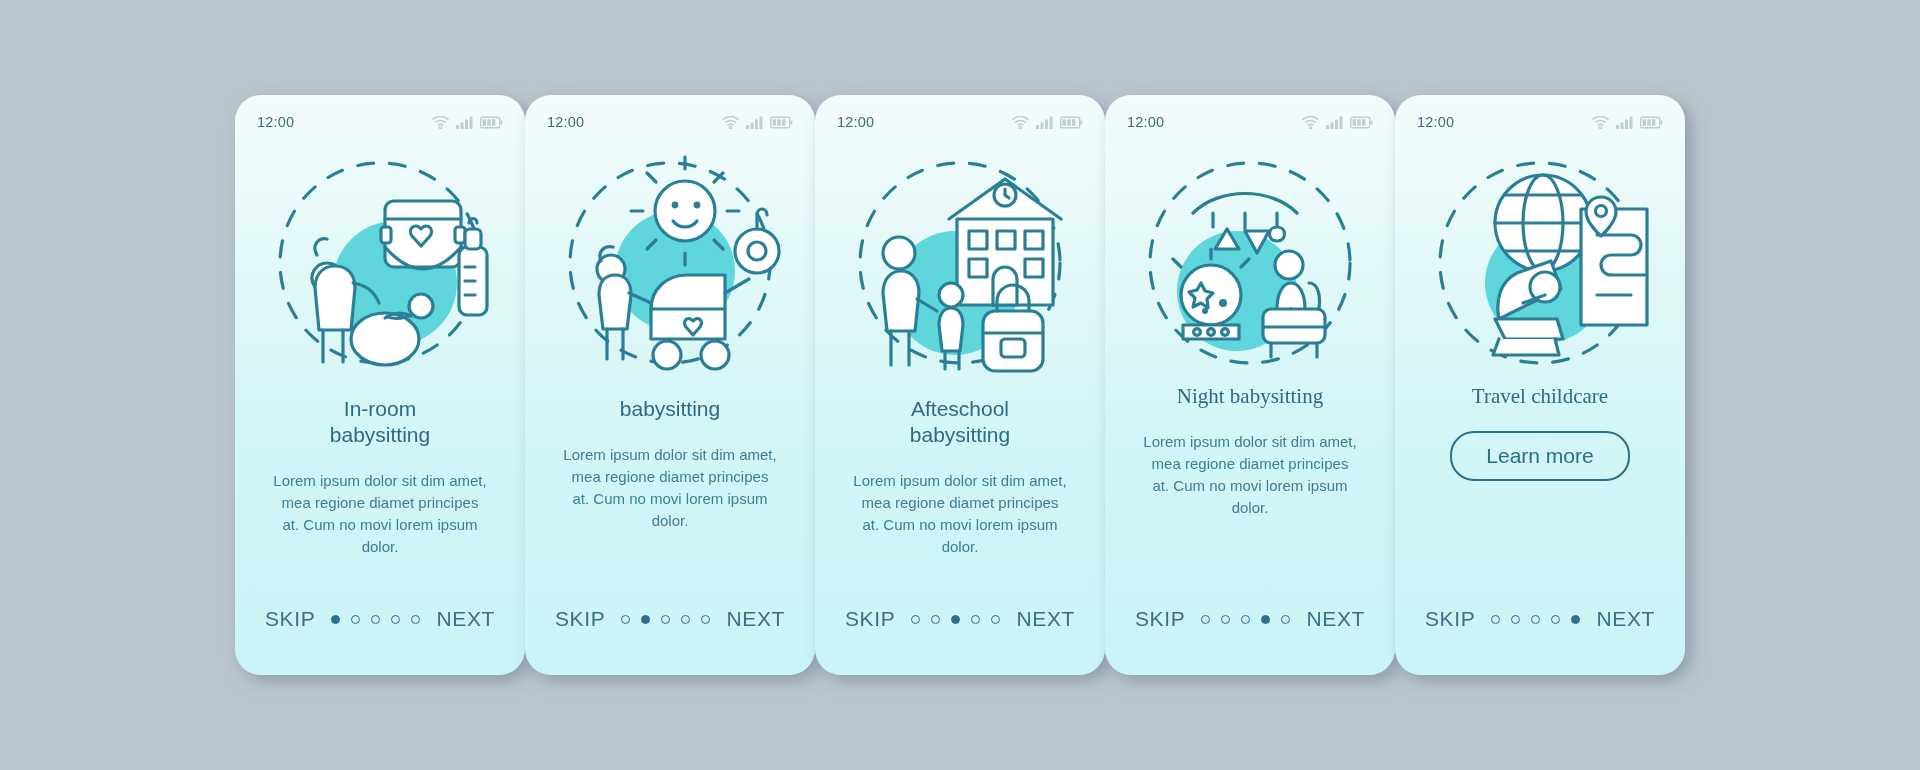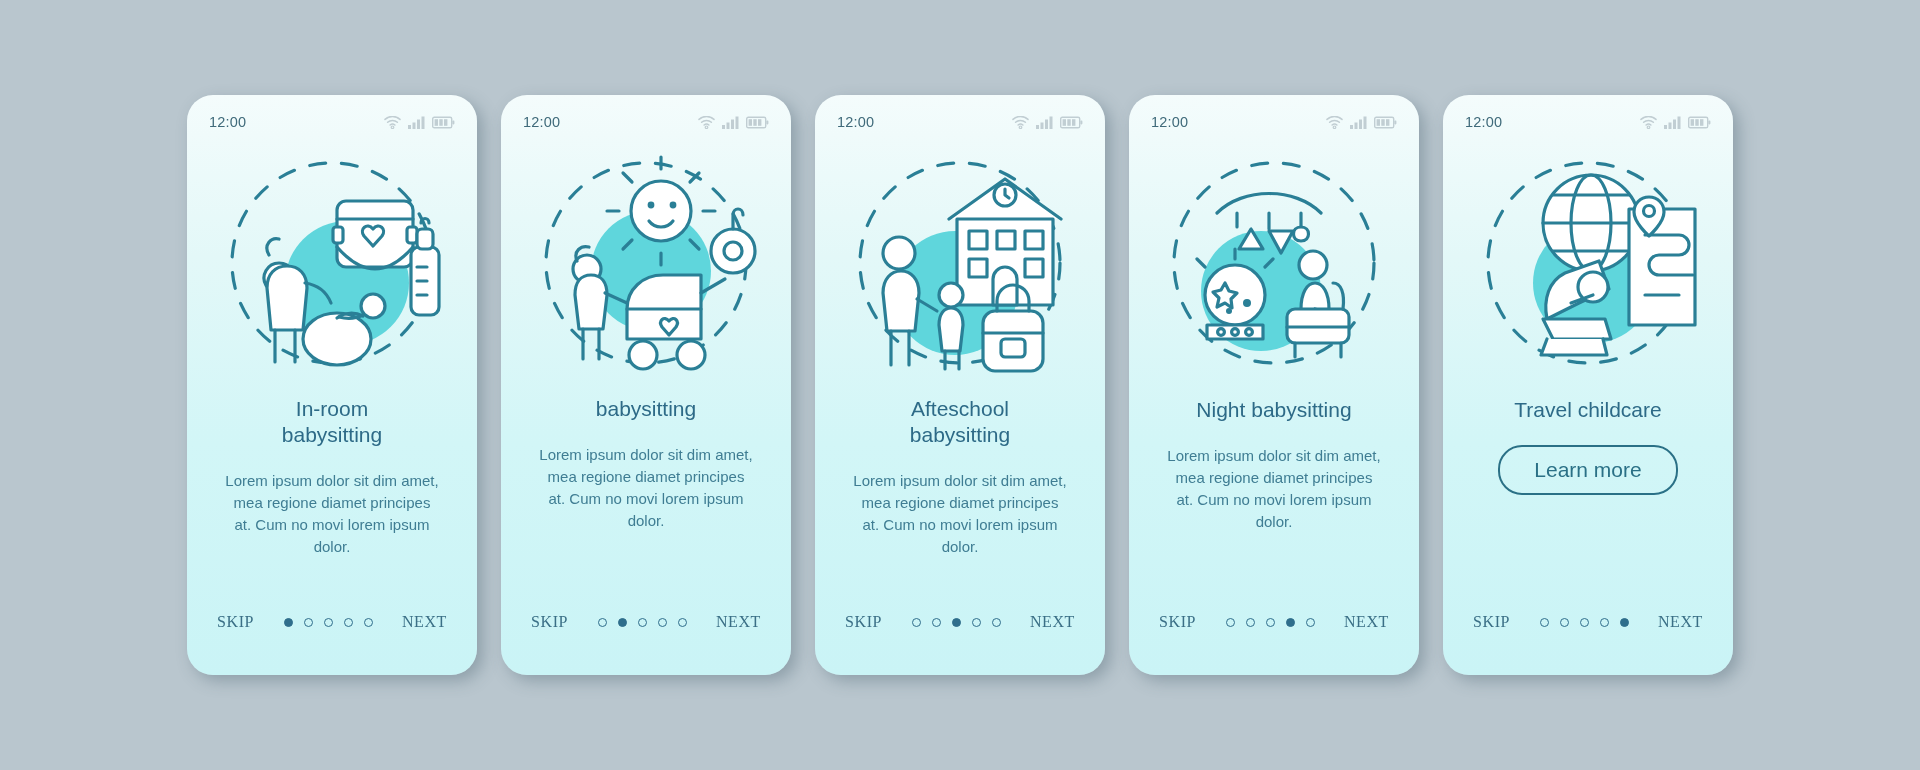--- a/index.html
+++ b/index.html
@@ -4,21 +4,20 @@
 <style>
   html,body{margin:0;padding:0;}
   body{
     width:1920px;height:770px;overflow:hidden;
     background:#b9c6ce;
     font-family:"Liberation Sans", sans-serif;
   }
   .stage{
     position:relative;width:1920px;height:770px;
     display:flex;align-items:center;justify-content:center;
-    gap:24px;
   }
   .phone{
     position:relative;
     width:290px;height:580px;
     border-radius:26px;
     background:linear-gradient(180deg,#f4fcfc 0%,#e3f8f8 28%,#d2f6f7 60%,#caf4f6 100%);
     box-shadow:6px 6px 16px rgba(60,85,100,.34);
     overflow:hidden;
     display:flex;flex-direction:column;
     flex:0 0 auto;
@@ -42,21 +41,21 @@
   }
   .illo svg{display:block;}
 
   
   .title{
     text-align:center;color:#2d6a87;
     font-size:21px;line-height:26px;
     padding:0 24px;margin-top:13px;
     font-weight:400;
   }
-  .title.one-line{margin-top:14px;}
+  .title.one-line{margin-top:0;font-family:Liberation Serif, serif;}
   .desc{
     text-align:center;color:#3f7d93;
     font-size:15px;line-height:22px;
     padding:0 38px;margin-top:22px;
     font-weight:400;
   }
   .learn{
     margin:22px auto 0 auto;
     display:block;
     border:2px solid #2a7086;
@@ -69,22 +68,22 @@
   }
 
   
   .navrow{
     margin-top:auto;
     padding:0 30px 44px 30px;
     display:flex;align-items:center;justify-content:space-between;
   }
   .navbtn{
     background:none;border:none;padding:0;
-    color:#3a6f86;font-size:16px;letter-spacing:.6px;
-    font-family:Liberation Serif, serif;cursor:pointer;
+    color:#3a6f86;font-size:21px;letter-spacing:.6px;
+    font-family:Liberation Sans, sans-serif;cursor:pointer;
   }
   .dots{display:flex;align-items:center;gap:11px;}
   .dot{
     width:9px;height:9px;border-radius:50%;
     border:1.6px solid #2f6e8c;box-sizing:border-box;
     background:transparent;
   }
   .dot.on{background:#2f6e8c;}
 </style>
 </head>

